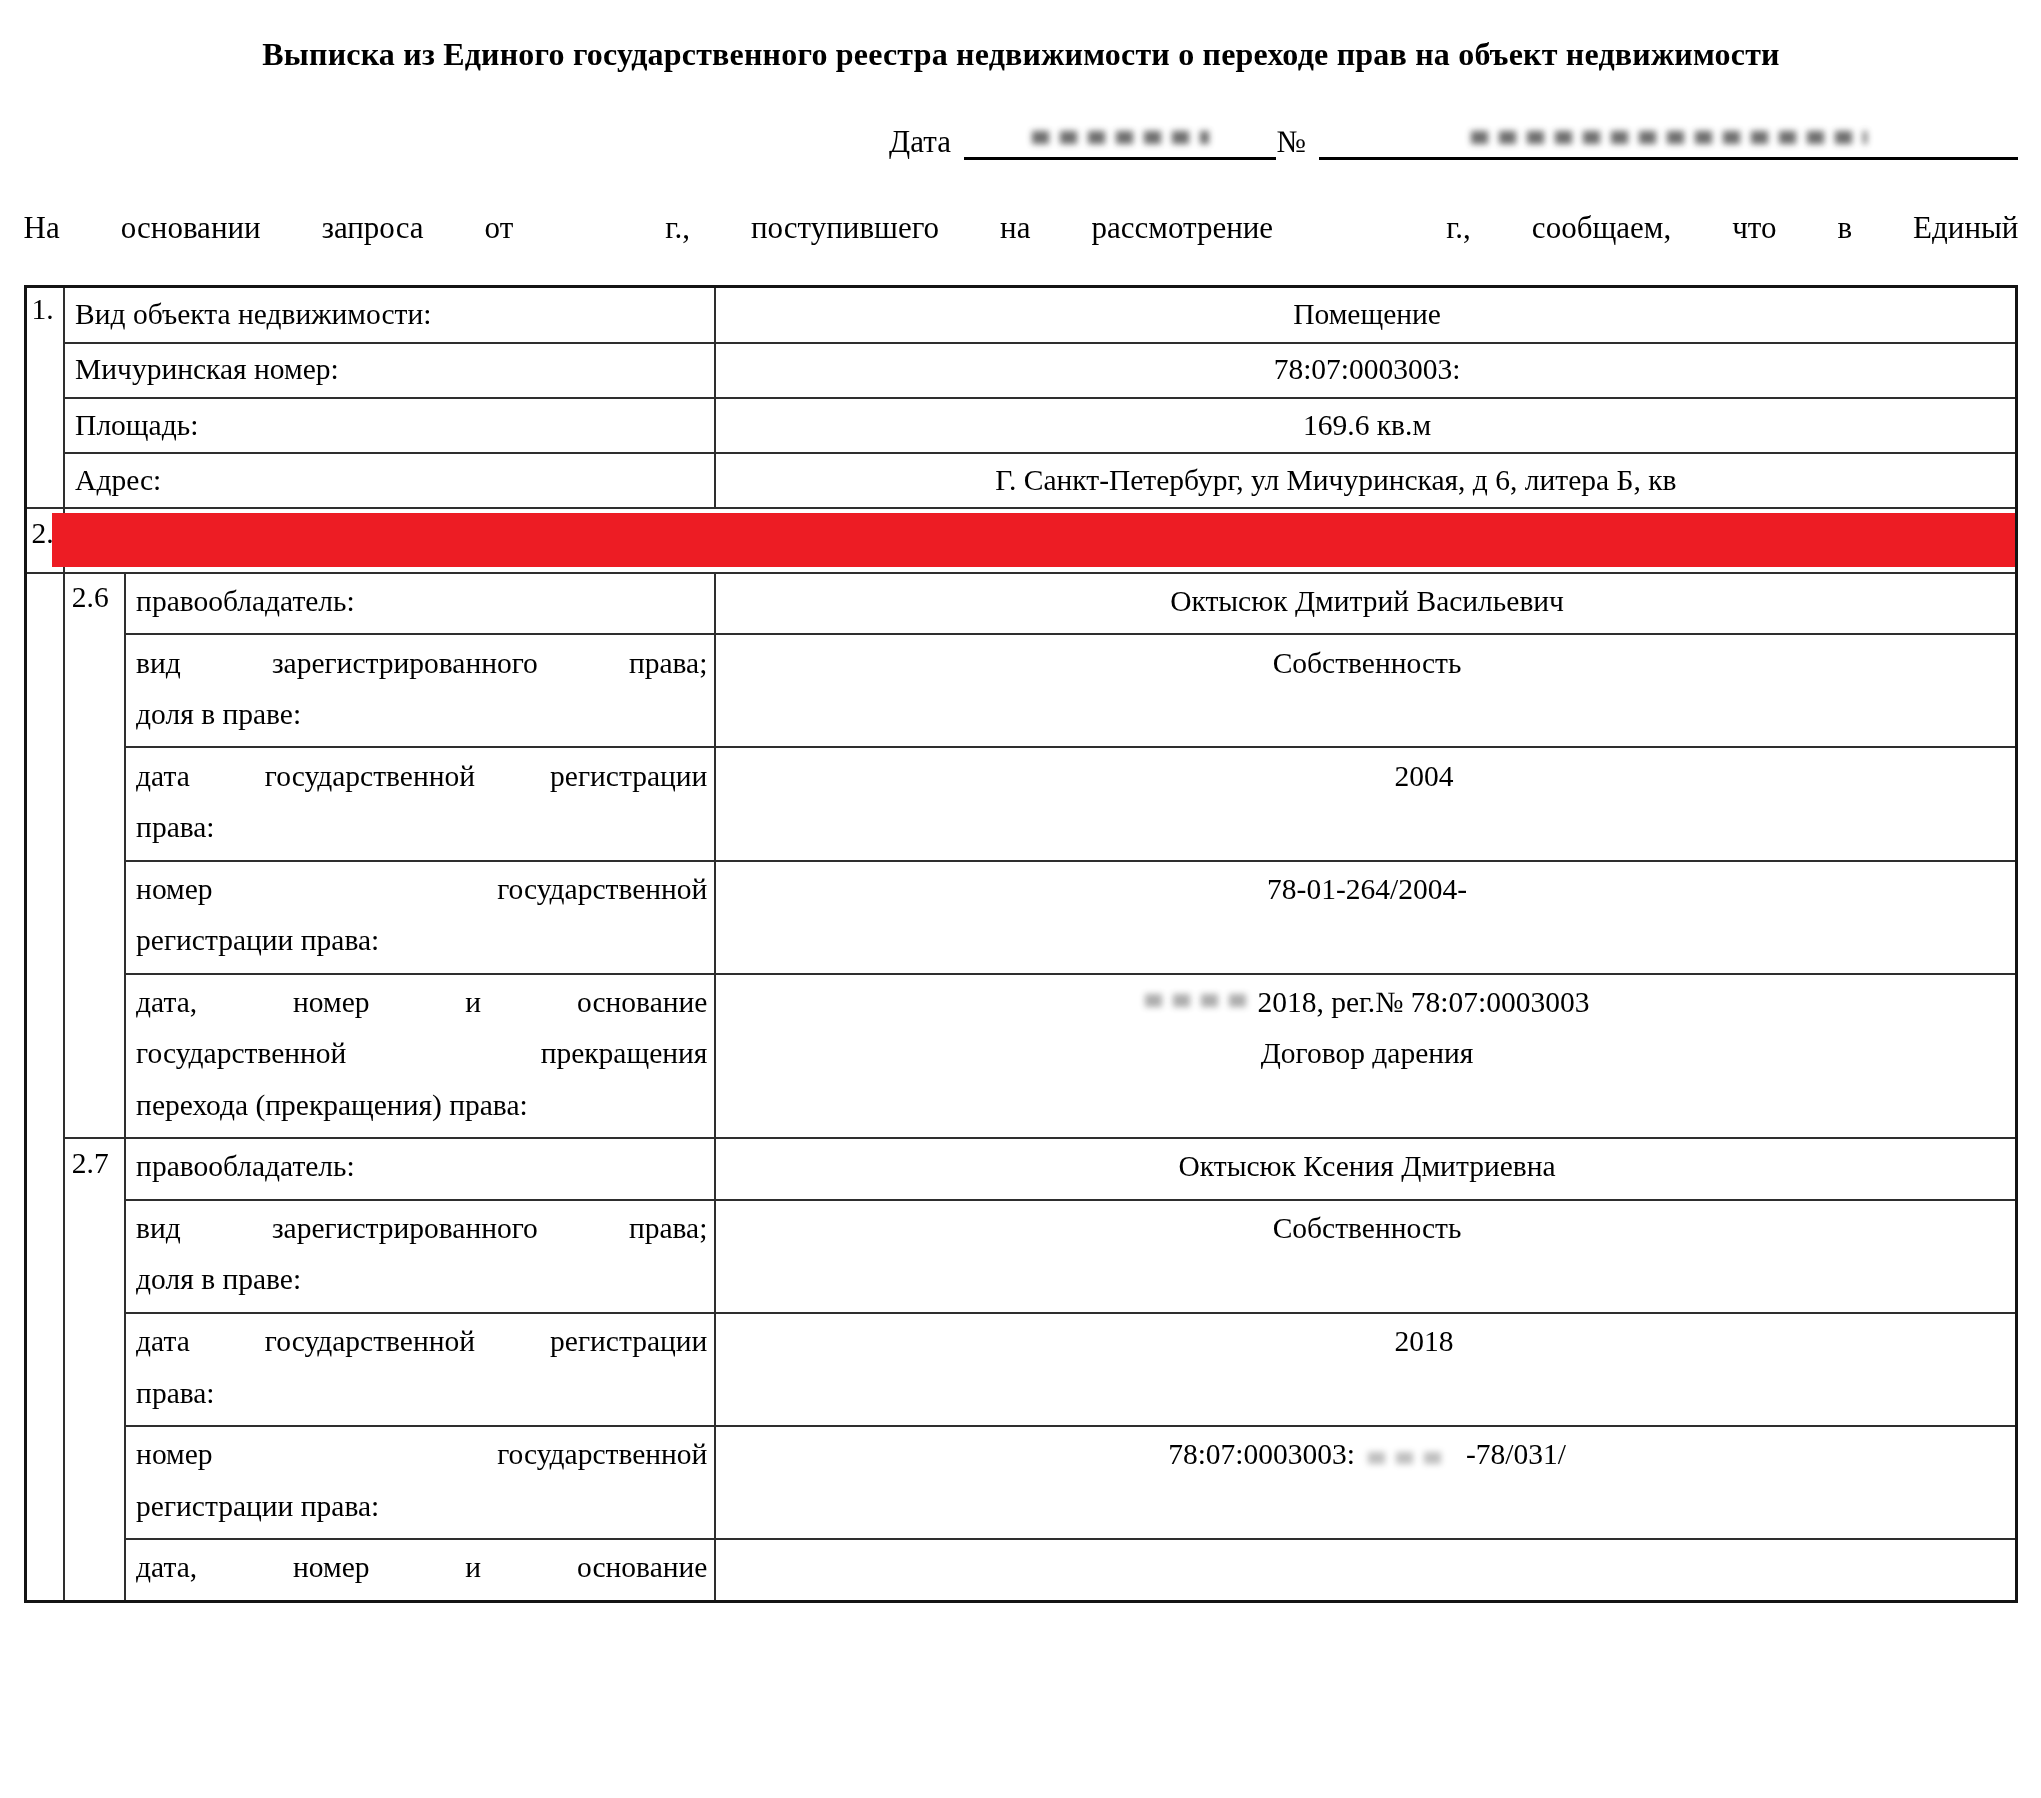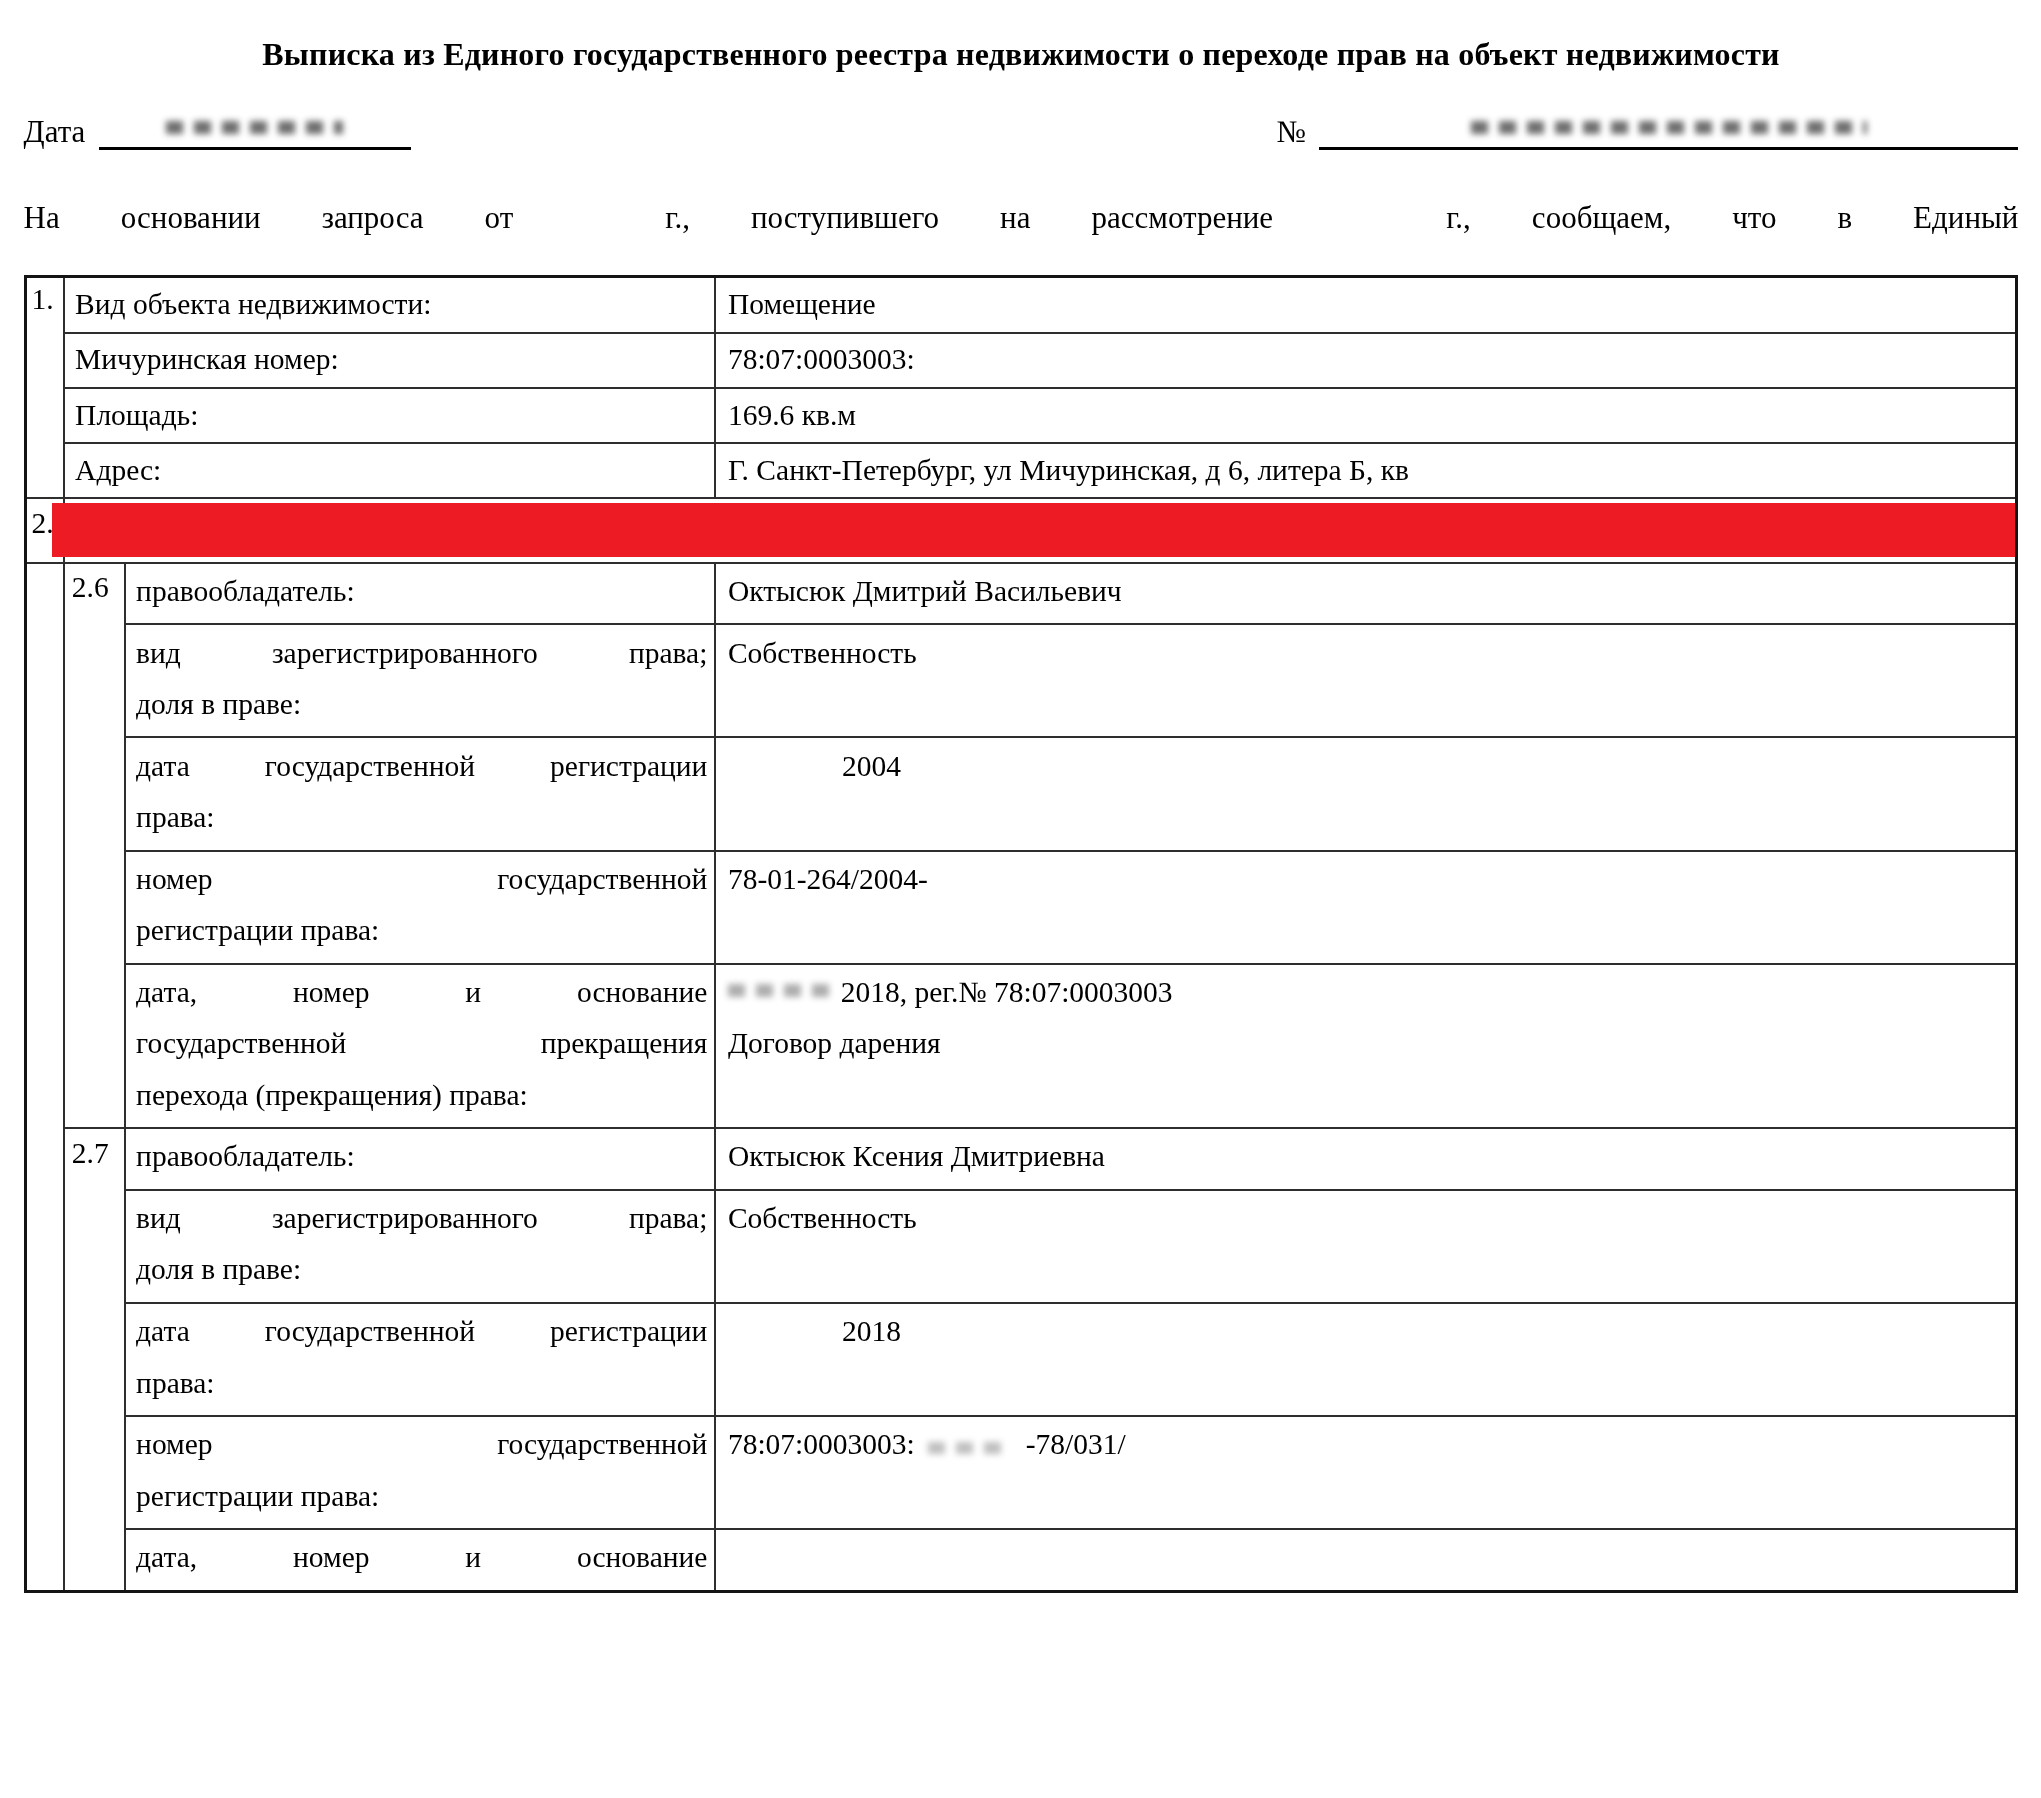--- a/index.html
+++ b/index.html
@@ -4,21 +4,21 @@
 <style>
   html,body { margin:0; padding:0; background:#fff; }
   body { font-family: "Liberation Serif", "DejaVu Serif", serif; color:#000; }
   .page { width:2042px; min-height:1799px; box-sizing:border-box; padding:22px 23.6px 25px 23.6px; background:#fff; }
 
   
   .title { text-align:center; font-weight:bold; font-size:32px; margin-top:13.5px; letter-spacing:0.2px; }
   .agency { text-align:center; font-size:31px; margin-top:30px; }
   .system { text-align:center; font-size:31px; margin-top:34px; }
 
-  .meta-row { display:flex; justify-content:space-between; align-items:flex-end; margin-top:38px; font-size:31px; }
+  .meta-row { display:flex; justify-content:flex-end; align-items:flex-end; margin-top:48px; font-size:31px; }
   .meta-left { display:flex; align-items:flex-end; }
   .meta-right { display:flex; align-items:flex-end; width:742px; }
   .u-line { display:inline-block; border-bottom:3.4px solid #000; text-align:center; margin-left:13.5px; }
   .u-line.date-line { width:312px; }
   .u-line.num-line { flex:1; }
 
   
   .blur-strip { display:inline-block; height:12.6px; vertical-align:baseline; margin-bottom:5px;
     background:repeating-linear-gradient(90deg,#4a4a4a 0 17px, rgba(0,0,0,0) 17px 28px);
     filter:blur(3.4px); opacity:.8; }
@@ -36,21 +36,21 @@
 
   
   table.reg { border-collapse:collapse; width:1994px; margin-top:35px; table-layout:fixed; font-size:29.5px; }
   table.reg { border:3.4px solid #141414; }
   table.reg td { border:2.5px solid #2e2e2e; vertical-align:top; background:#fff; word-wrap:break-word; }
   col.cA { width:39px; } col.cB { width:61px; } col.cL { width:590px; }
 
   td.numA { padding:1.7px 1.7px 1.7px 5px; line-height:1.5; }
   td.numB { padding:1.7px 1.7px 1.7px 6.7px; line-height:1.5;margin-top:7px; }
   td.lbl  { padding:2.5px 6.7px 5.9px 10px; line-height:1.74; }
-  td.val  { padding:2.5px 8.4px 5.9px 11.8px; line-height:1.74; }
+  td.val  { padding:2.5px 8.4px 5.9px 11.8px; line-height:1.74;text-align:center; }
   tr.s1 td { line-height:1.32; }
   tr.s1 td.lbl, tr.s1 td.val { padding-top:6.7px; padding-bottom:7.6px; }
 
   .jline { text-align:justify; text-align-last:justify; }
   .jlast { text-align-last:left; }
 
   .indent-gap { display:inline-block; width:114px; }
 
   
   td.redcell { padding:3.4px 0 5px 0; }

